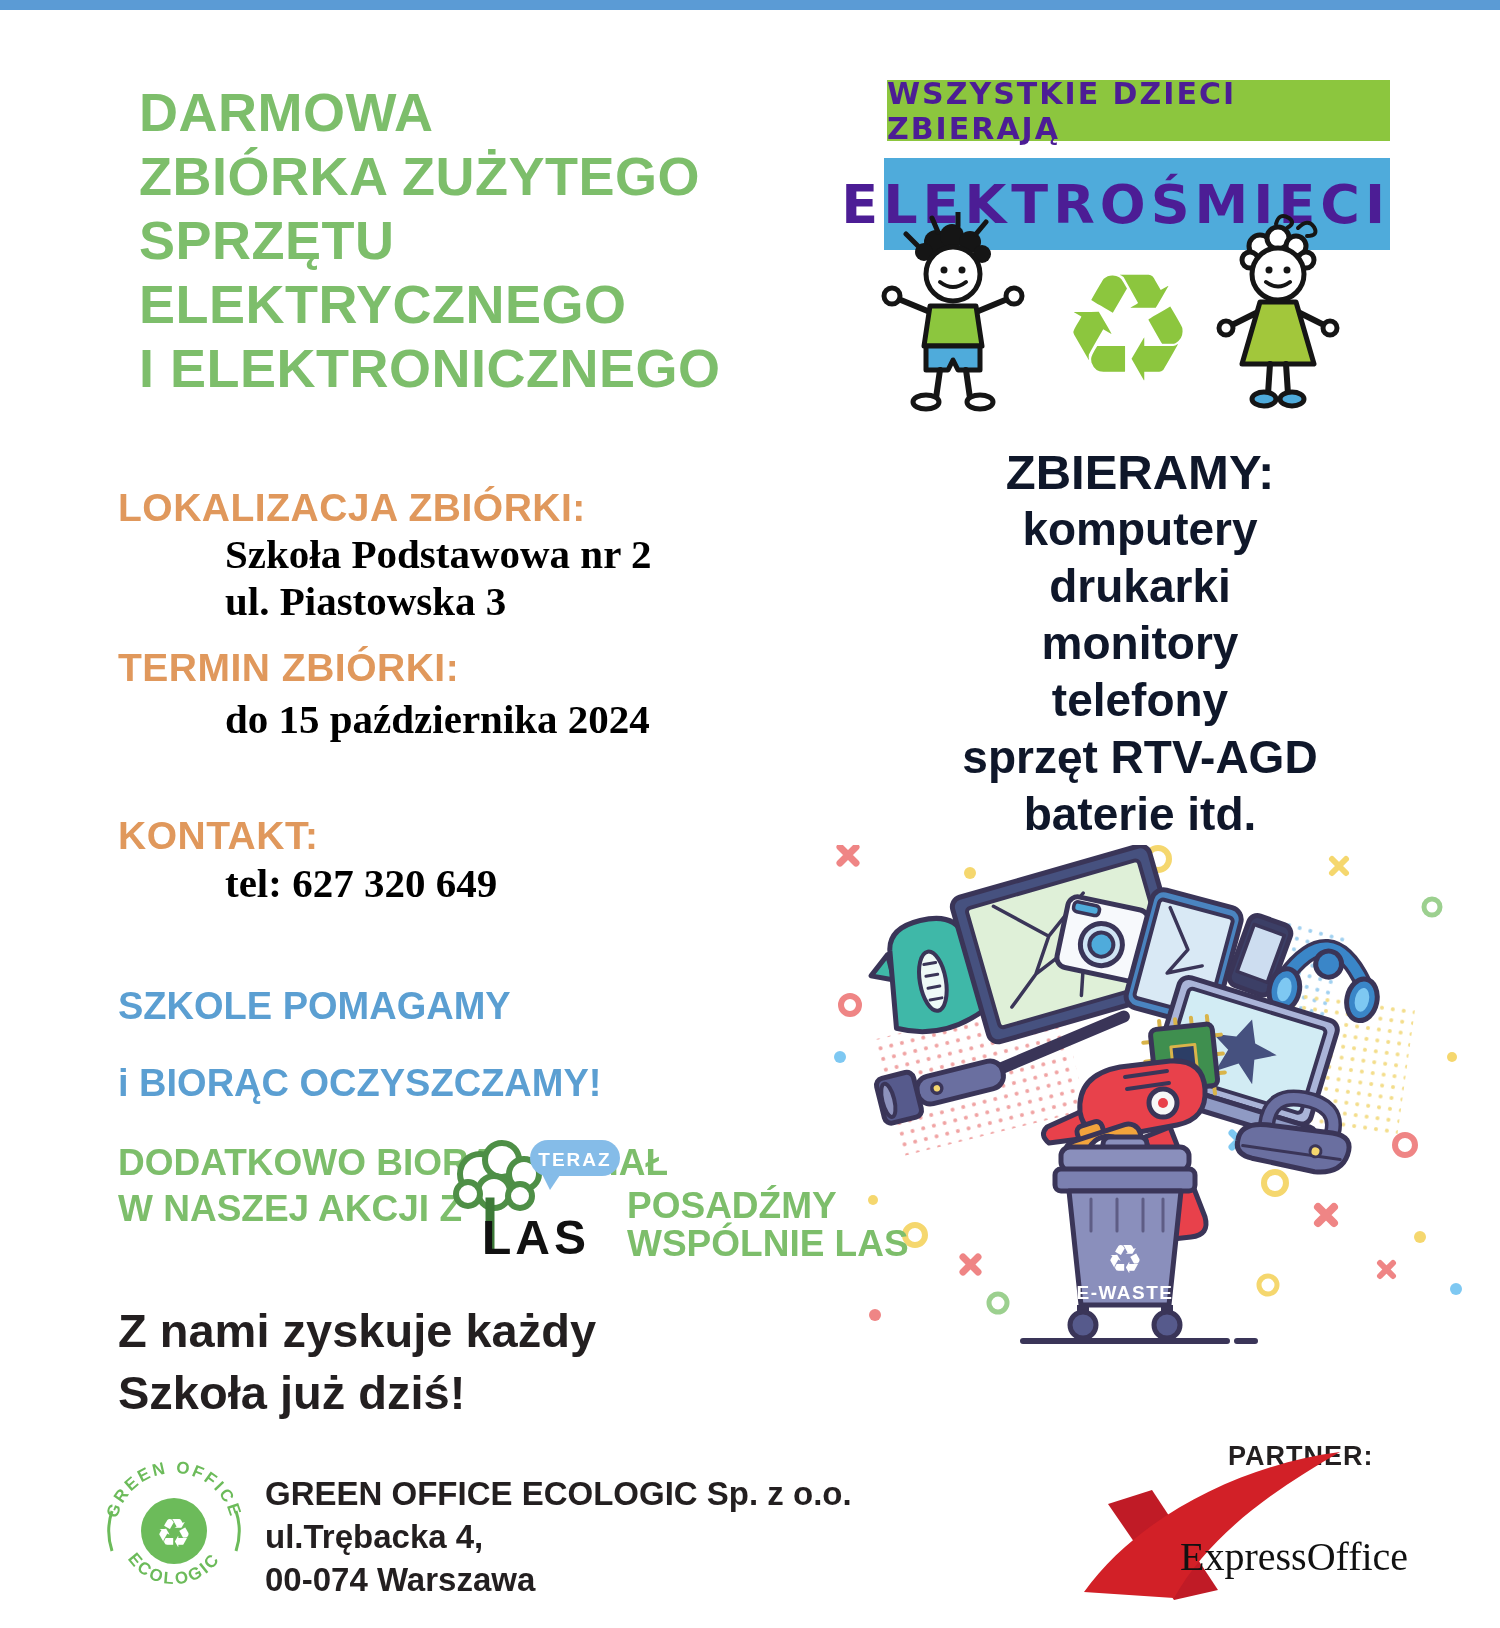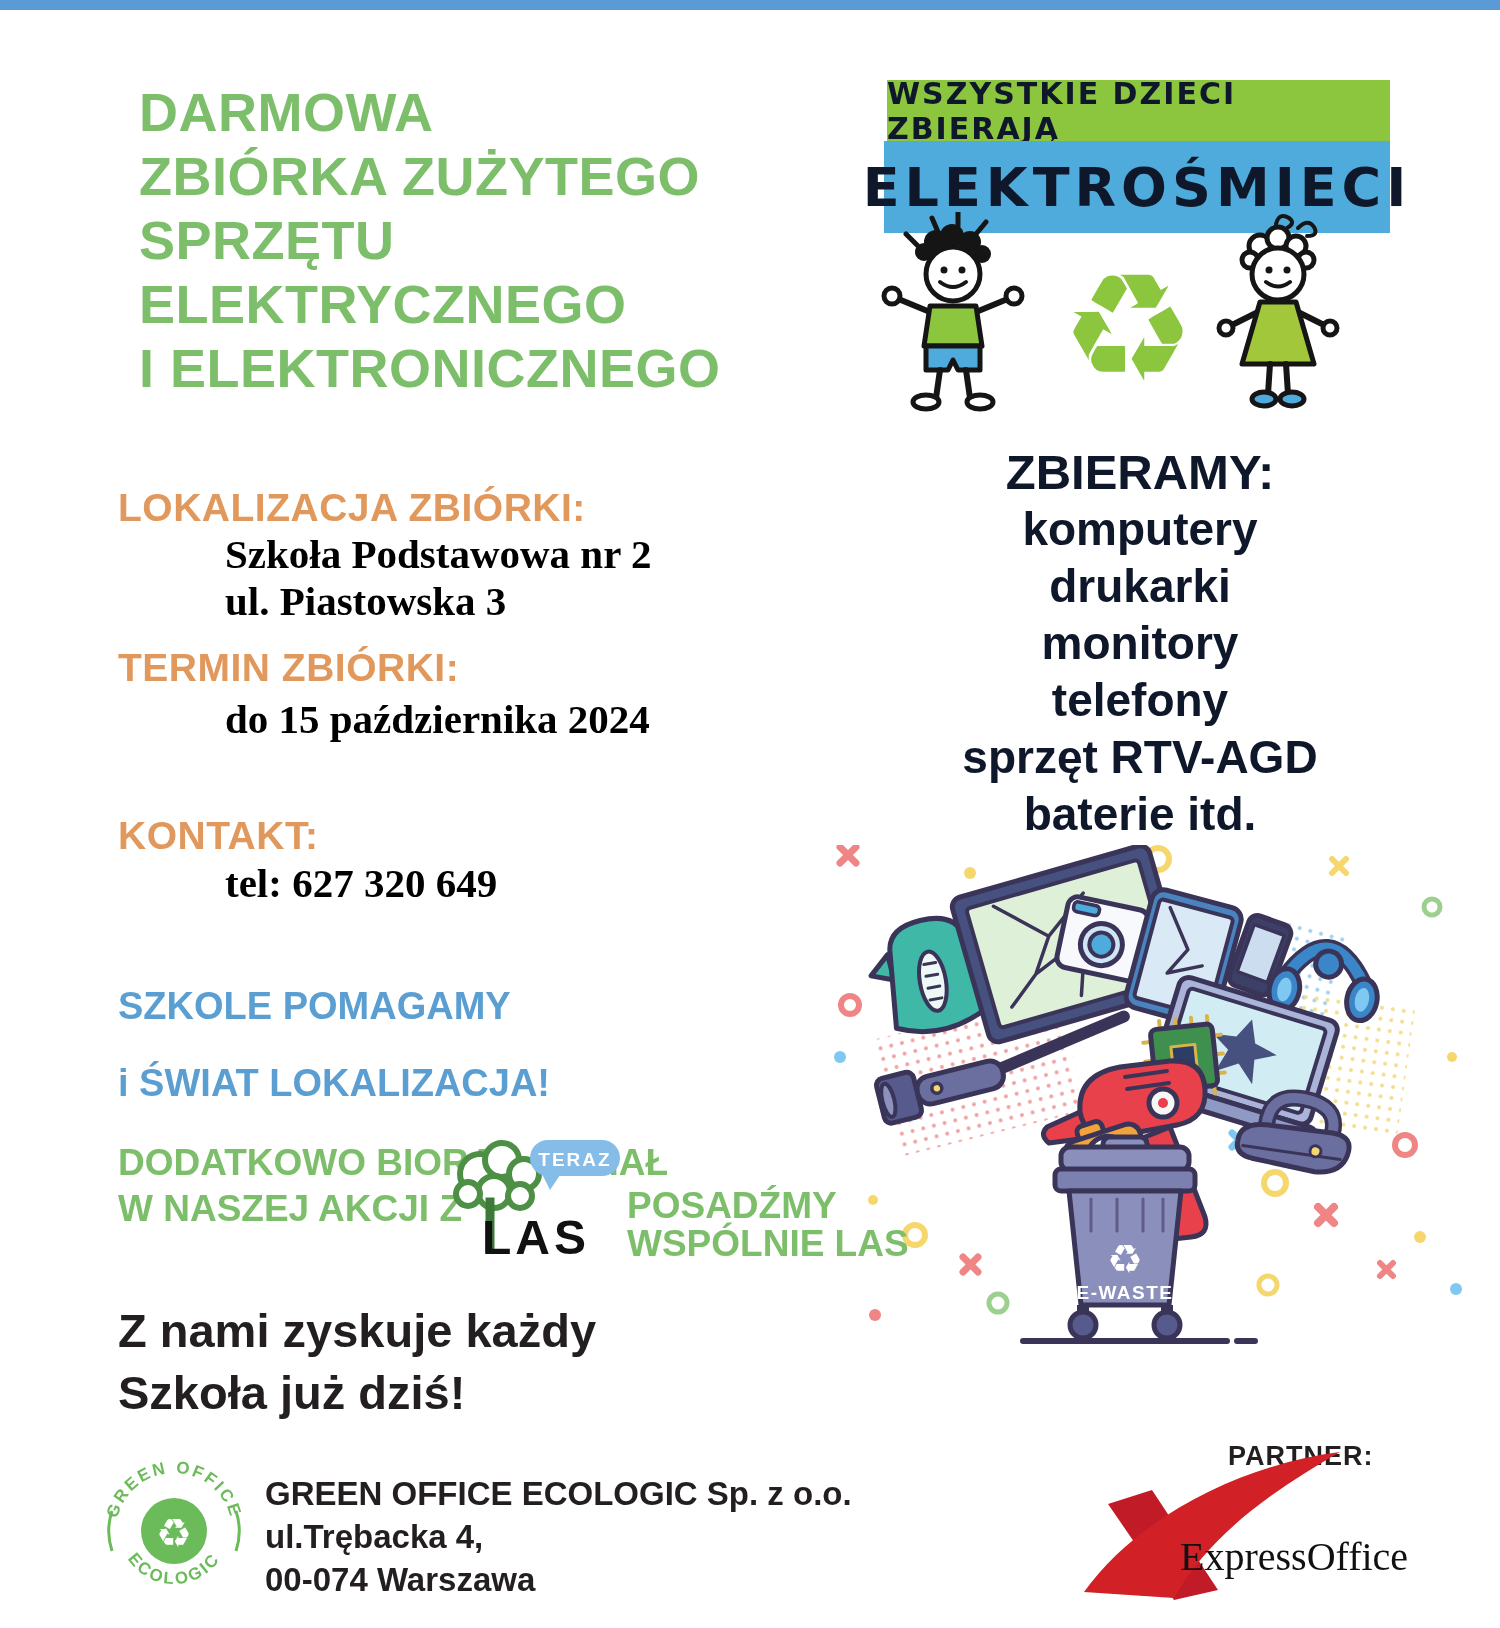--- a/index.html
+++ b/index.html
@@ -26,24 +26,24 @@
   .act1{left:118px;top:1140px;}
   .act2{left:118px;top:1186px;}
   .act3{left:627px;top:1183px;}
   .act4{left:627px;top:1221px;}
 
   .cta{left:118px;top:1300px;color:#231f20;font-weight:bold;font-size:47px;line-height:62px;}
 
   .company-text{left:265px;top:1472px;color:#231f20;font-weight:bold;font-size:33px;line-height:43px;}
 
   
-  .banner{display:flex;align-items:center;justify-content:center;color:#0f172a;
+  .banner{display:flex;align-items:center;justify-content:flex-end;color:#4c1d95;
           font-family:"DejaVu Sans",sans-serif;font-weight:bold;}
   .banner-green{left:887px;top:80px;width:503px;height:61px;background:#8cc63e;font-size:30px;letter-spacing:2px;}
-  .banner-blue{left:884px;top:141px;width:506px;height:92px;background:#4fabdb;font-size:54px;letter-spacing:5px;}
+  .banner-blue{left:884px;top:158px;width:506px;height:92px;background:#4fabdb;font-size:54px;letter-spacing:5px;}
 
   .collect{left:905px;top:444px;width:470px;text-align:center;color:#0f172a;font-weight:bold;font-size:46px;line-height:57px;}
   .collect .title{font-size:49px;}
 
   .partner-label{left:1228px;top:1441px;color:#231f20;font-weight:bold;font-size:27px;letter-spacing:1px;}
 
   svg{display:block;}
   .svg-kids{left:878px;top:212px;}
   .svg-ewaste{left:820px;top:845px;}
   .svg-teraz{left:438px;top:1126px;}
@@ -290,21 +290,21 @@
   <div>do 15 października 2024</div>
 </div>
 
 <div class="abs sec-label lbl-contact">KONTAKT:</div>
 <div class="abs serif val-contact">
   <div>tel: 627 320 649</div>
 </div>
 
 <div class="abs slogan">
   <div>SZKOLE POMAGAMY</div>
-  <div>i ŚWIAT LOKALIZACJA!</div>
+  <div>i BIORĄC OCZYSZCZAMY!</div>
 </div>
 
 <div class="abs action-txt act1">DODATKOWO BIORĄC UDZIAŁ</div>
 <div class="abs action-txt act2">W NASZEJ AKCJI Z</div>
 <div class="abs action-txt act3">POSADŹMY</div>
 <div class="abs action-txt act4">WSPÓLNIE LAS</div>
 
 <svg class="abs svg-teraz" width="190" height="140" viewBox="0 0 190 140">
   <g fill="#ffffff" stroke="#4e8f46" stroke-width="6">
     <circle cx="42" cy="48" r="20"></circle>

